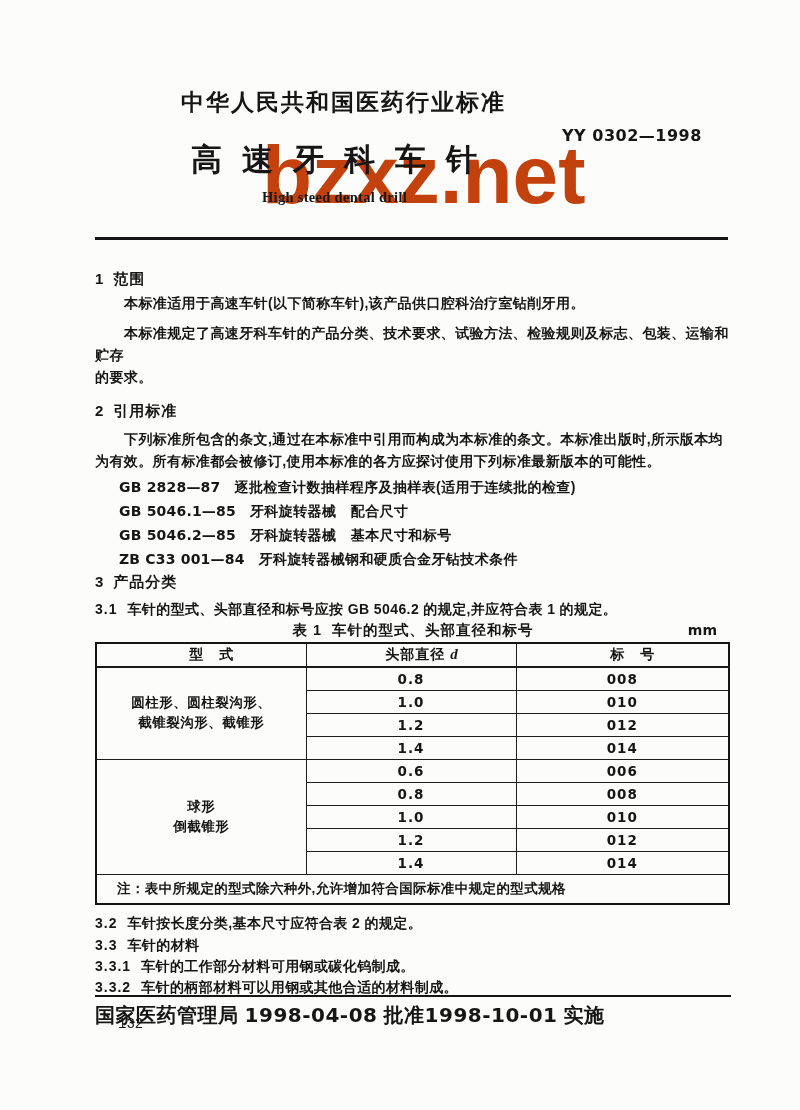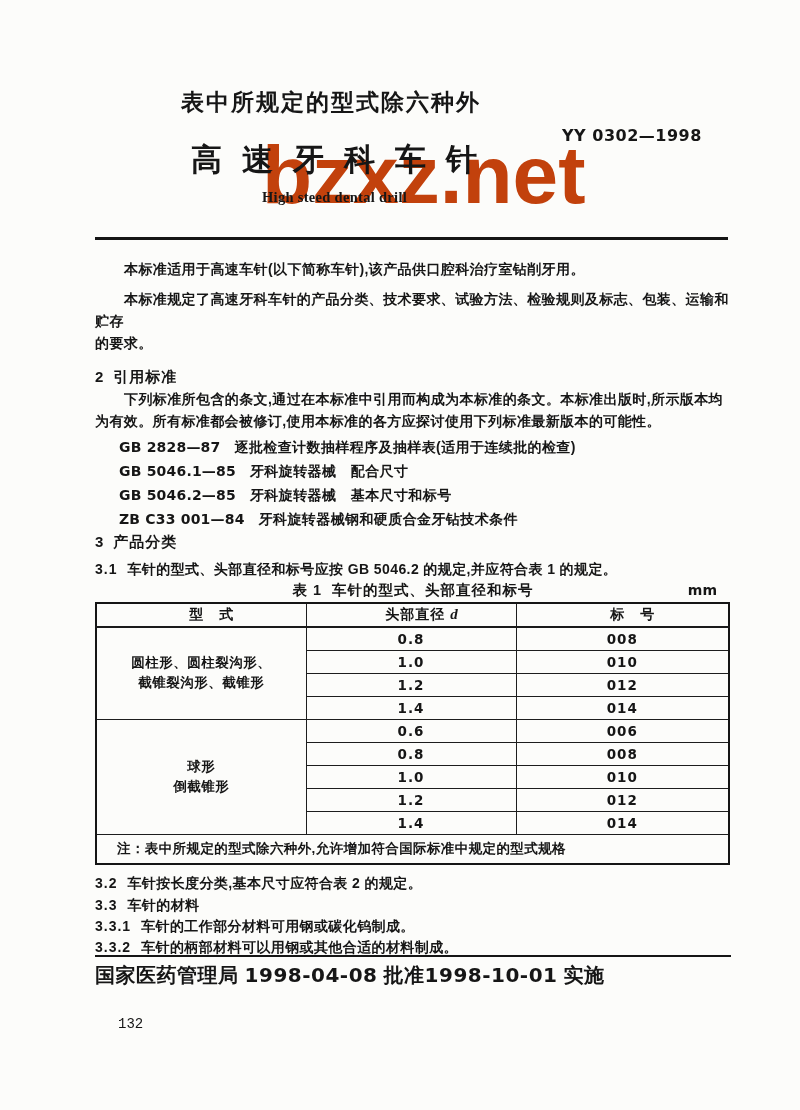--- a/index.html
+++ b/index.html
@@ -145,38 +145,41 @@
   }
   .footer-row .dates { font-family: "DejaVu Sans", sans-serif; }
   .page-number {
     position: absolute;
     left: 118px; top: 1016px;
     font-size: 14px;
     font-family: Liberation Mono, monospace;
     z-index: 2;
   }
   
-  .mt12 { margin-top: 12px; } .mt8 { margin-top: 8px; } .mt6 { }
+  .mt12 { margin-top: 12px; } .mt8 { margin-top: 8px; } .mt6 { margin-top: 6px; }
   .mt5 { margin-top: 5px; }  .mt3 { margin-top: 3px; } .mt2 { margin-top: 2px; }
   .mt1 { margin-top: 1px; }  .mt0 { margin-top: 0; }
 </style>
 </head>
 <body>
 
 <div class="page">
 
   <div class="watermark">bzxz.net</div>
-  <div class="doc-type">表中所规定的型式除六种外</div>
+  <div class="doc-type">中华人民共和国医药行业标准</div>
   <div class="main-title">高速牙科车针</div>
   <div class="std-number">YY 0302—1998</div>
   <div class="title-en">High steed dental drill</div>
   <div class="rule-thick"></div>
 
   <div class="content">
 
+    <div class="heading mt12">
+      <span class="h-num">1</span><span>范围</span>
+    </div>
     <div class="para indent mt2">本标准适用于高速车针(以下简称车针),该产品供口腔科治疗室钻削牙用。</div>
     <div class="para mt8">
       <div class="indent">本标准规定了高速牙科车针的产品分类、技术要求、试验方法、检验规则及标志、包装、运输和贮存</div>
       <div>的要求。</div>
     </div>
 
     <div class="heading mt12">
       <span class="h-num">2</span><span>引用标准</span>
     </div>
     <div class="para mt6">

